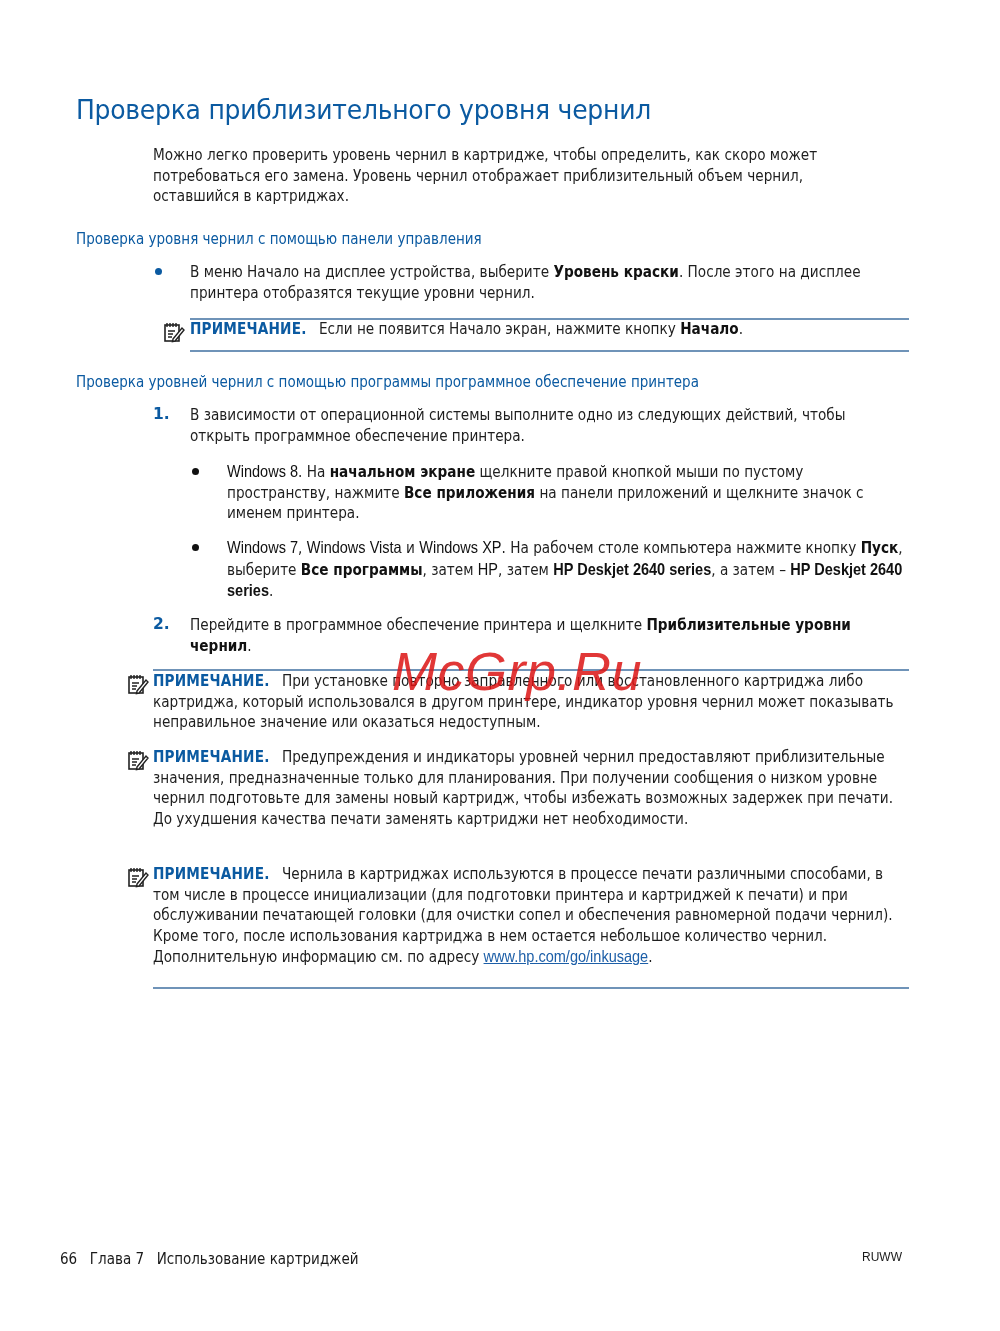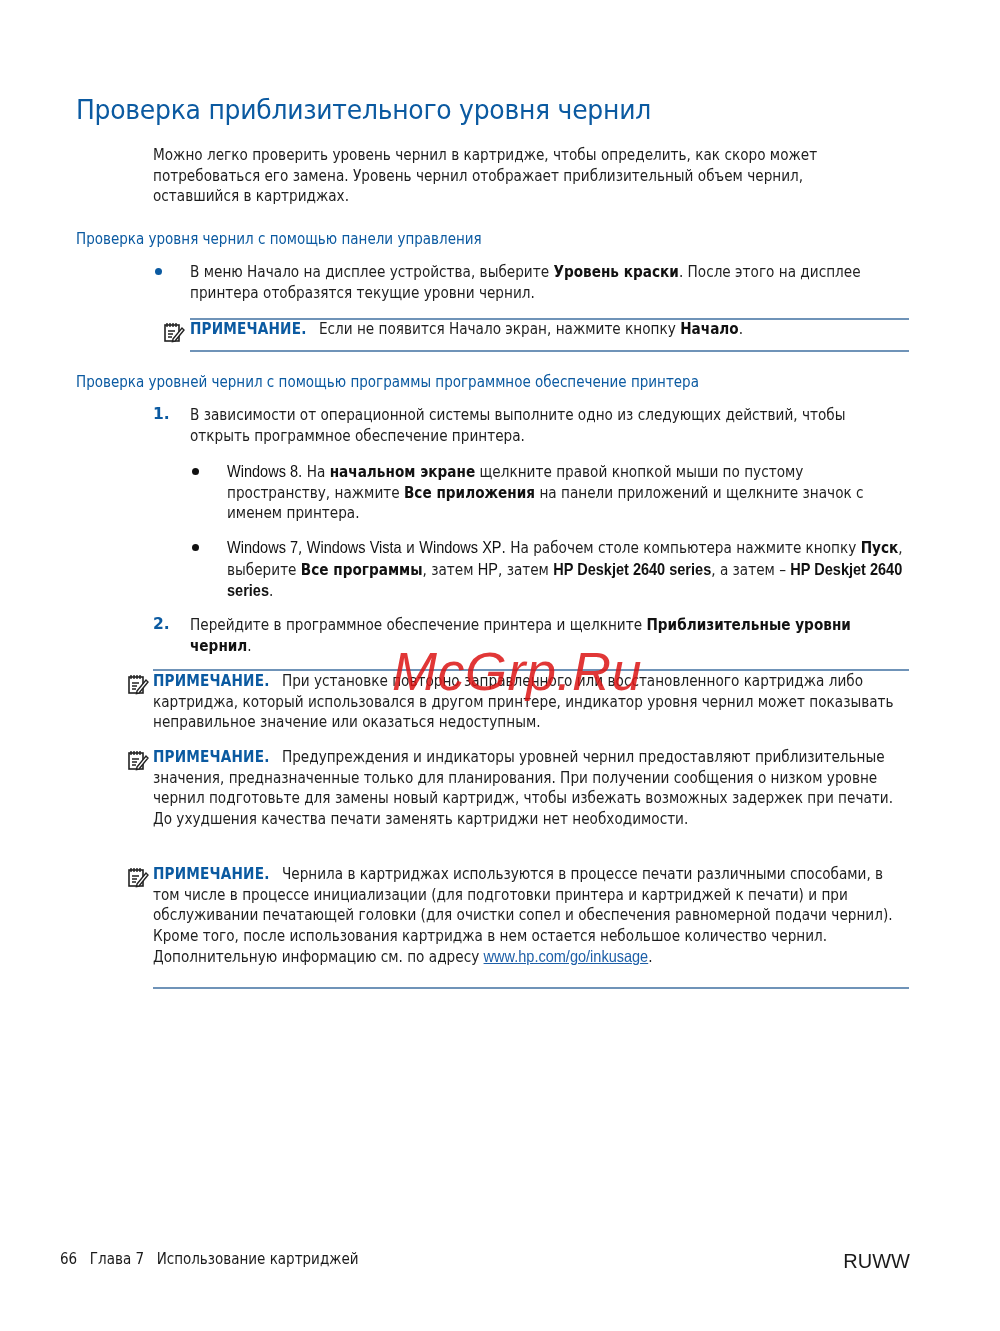--- a/index.html
+++ b/index.html
@@ -121,23 +121,23 @@
     }
     .footer .left {
       position: absolute;
       left: 0;
       transform: scaleX(0.9);
       transform-origin: left top;
       white-space: nowrap;
     }
     .footer .right {
       position: absolute;
-      right: 0;
-      font-family: "Liberation Sans", sans-serif;
-      font-size: 20px;
+      right: 8px;
+      font-family: "Liberation Sans", sans-serif;
+      font-size: 12px;
     }
     .footer span.gap { display: inline-block; width: 14px; }
     .watermark {
       position: absolute;
       left: 392px;
       top: 640px;
       font-family: "Liberation Sans", sans-serif;
       font-style: italic;
       font-size: 54px;
       color: rgba(220, 20, 20, 0.85);

